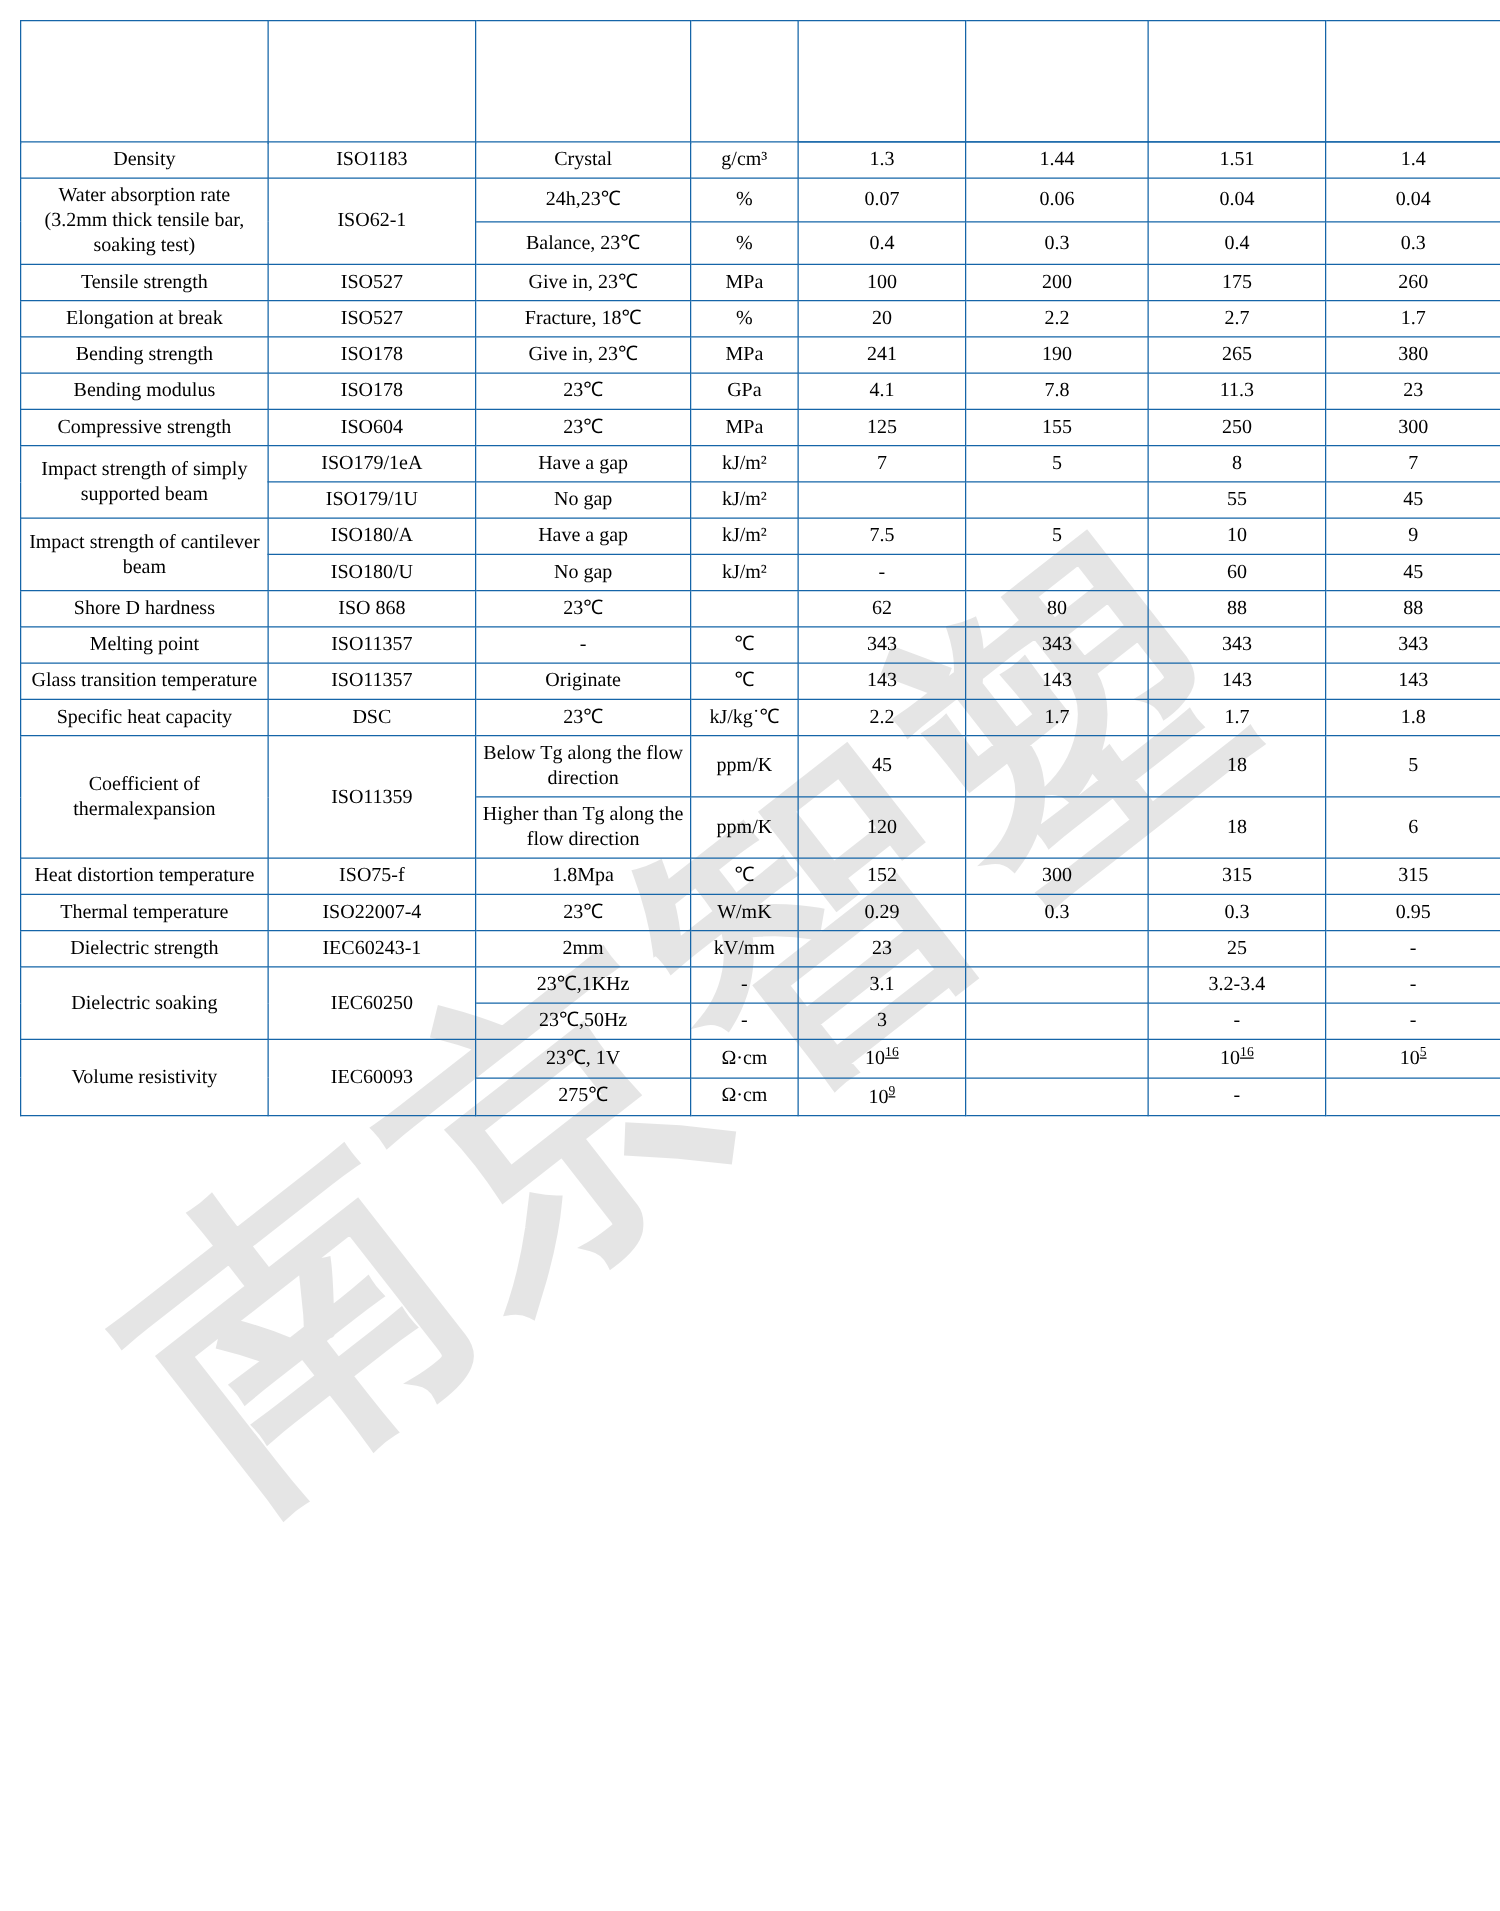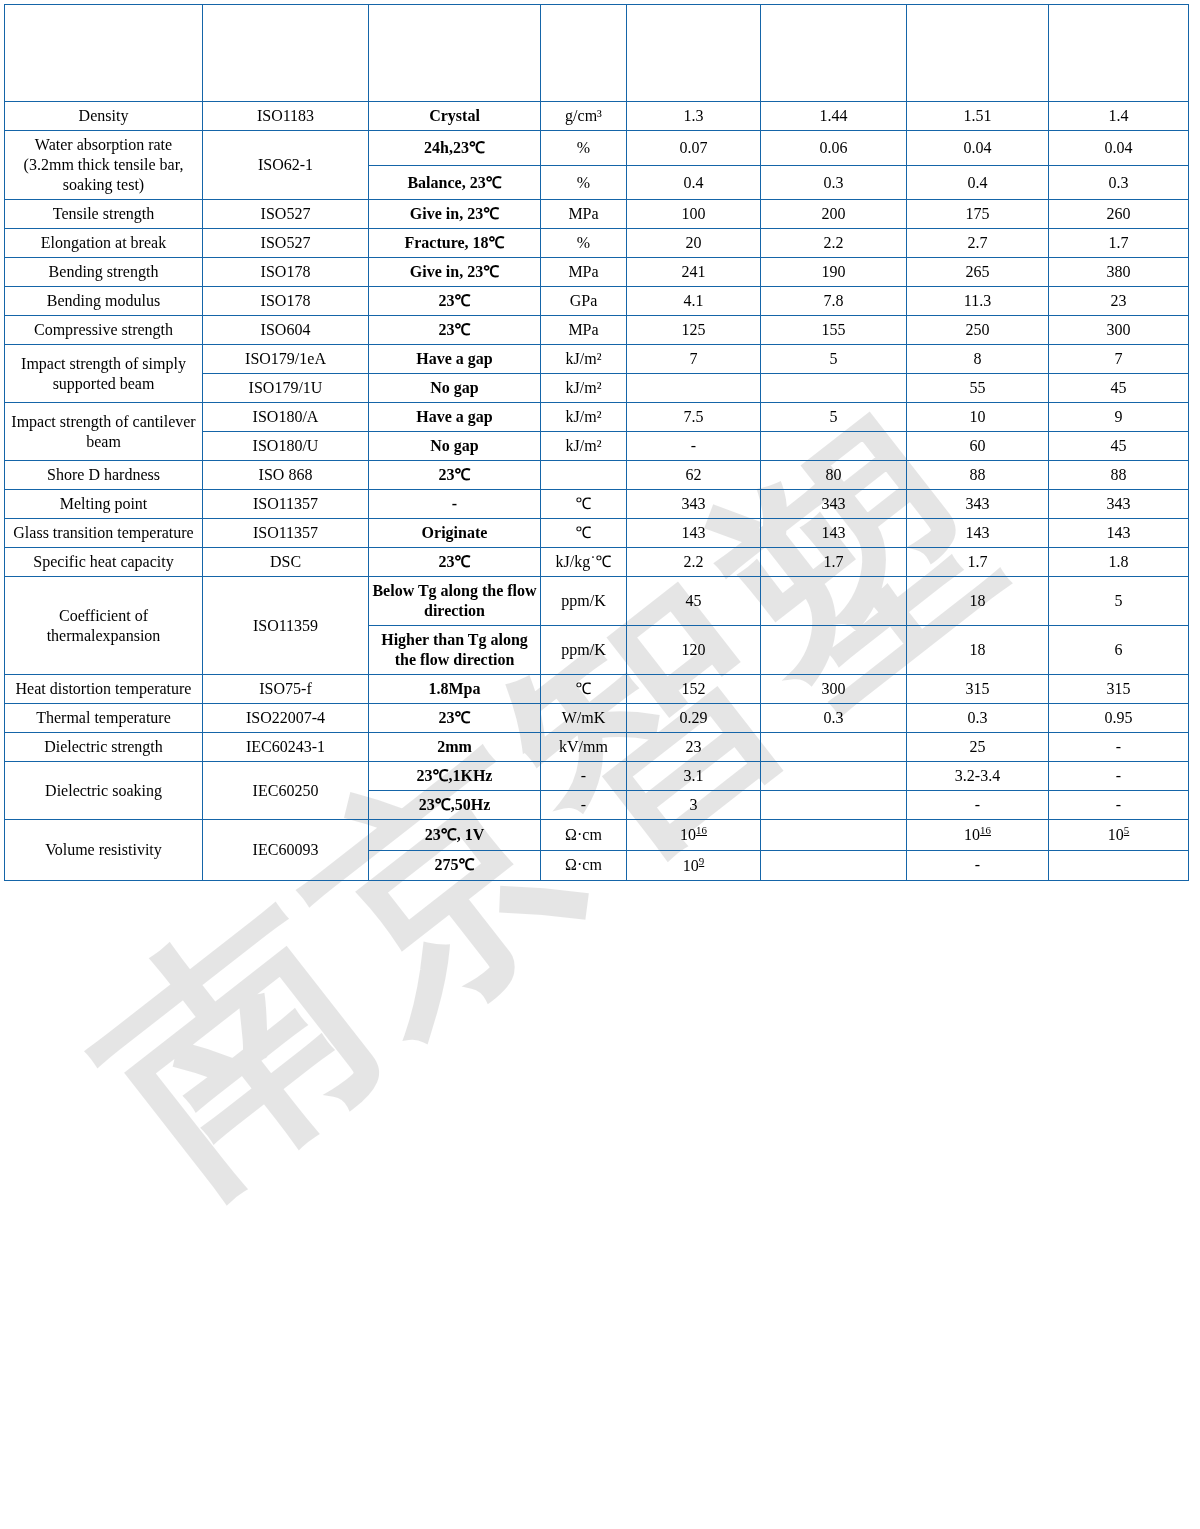--- a/index.html
+++ b/index.html
@@ -38,21 +38,21 @@
     color: rgba(0, 0, 0, 0.10);
     letter-spacing: 10px;
     white-space: nowrap;
     user-select: none;
   }
   table.spec {
     position: relative;
     z-index: 10;
     border-collapse: collapse;
     width: 1040px;
-    margin: 4px;
+    margin: 16px;
     table-layout: fixed;
     background: transparent;
   }
   table.spec td, table.spec th {
     border: 1px solid #1565a8;
     text-align: center;
     vertical-align: middle;
     padding: 4px 3px;
     font-size: 16px;
     line-height: 1.25;
@@ -84,21 +84,20 @@
     line-height: 1.25;
   }
   td.item {
     font-size: 17px;
   }
   td.crit {
     font-size: 17px;
   }
   td.cond {
     font-size: 16px;
-    font-weight: bold;
   }
   td.unit {
     font-size: 16px;
   }
   td.val {
     font-size: 17px;
   }
   sup { font-size: 0.68em; vertical-align: super; text-decoration: underline; }
   .col1 { width: 198px; }
   .col2 { width: 166px; }

